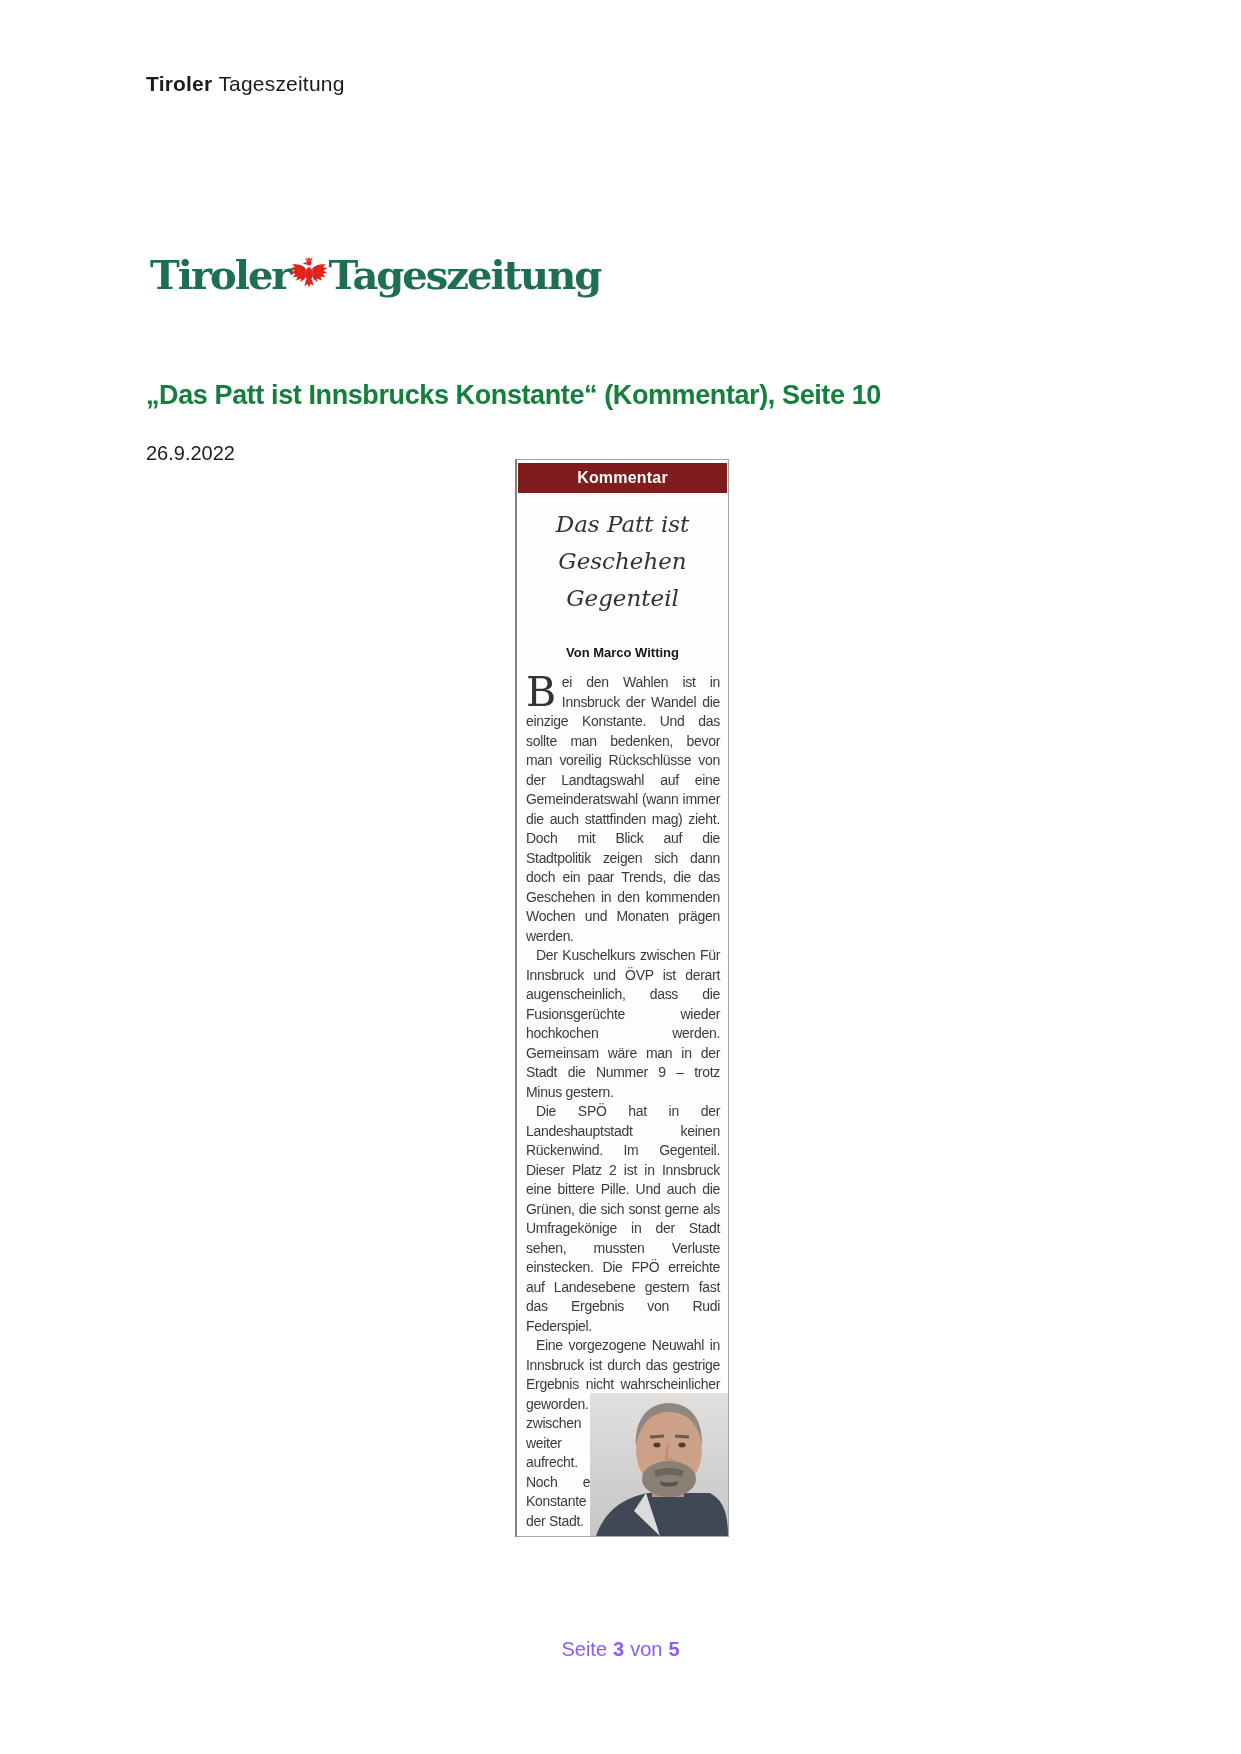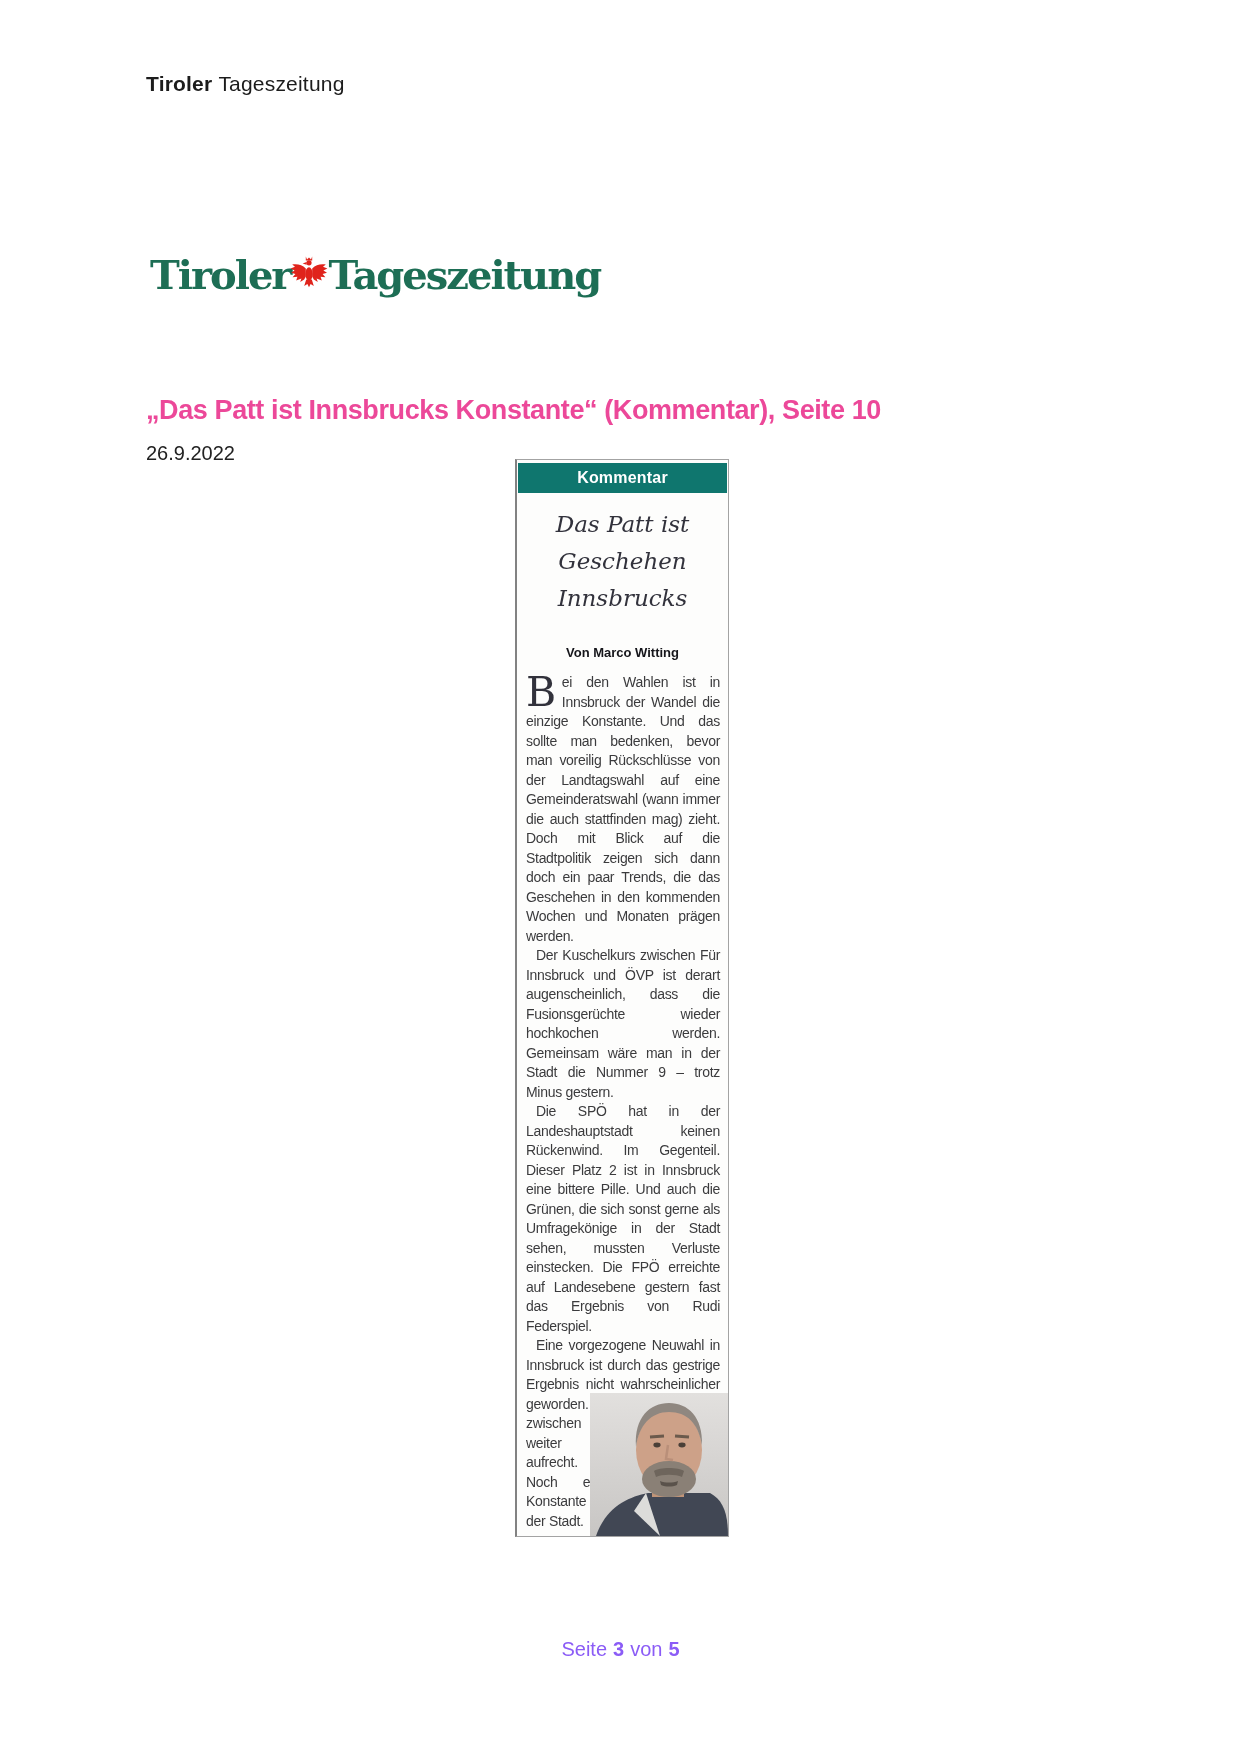--- a/index.html
+++ b/index.html
@@ -8,26 +8,26 @@
     font-family:"Liberation Sans",sans-serif;color:#1c1c1c;overflow:hidden;
   }
   
   .press-header{position:absolute;left:146px;top:72px;font-size:21px;letter-spacing:.2px;display:flex;gap:6px;}
   .press-header .bold{font-weight:bold;}
   
   .logo{position:absolute;left:150px;top:254px;display:flex;align-items:center;}
   .logo-word{font-family:"DejaVu Serif",serif;font-weight:bold;font-size:40px;line-height:1;color:#1d6e55;letter-spacing:-2px;}
   .eagle{width:40px;height:40px;margin:0 -1px 2px -1px;flex:0 0 auto;}
   
-  .headline{position:absolute;left:146px;top:395px;font-size:27px;font-weight:bold;letter-spacing:-.4px;color:#ec4899;}
+  .headline{position:absolute;left:146px;top:380px;font-size:27px;font-weight:bold;letter-spacing:-.4px;color:#15803d;}
   .art-date{position:absolute;left:146px;top:442px;font-size:20px;color:#222;}
   
   .clipping{position:absolute;left:515px;top:459px;width:211px;height:1076px;background:#fdfdfc;
     border:1px solid #a3a3a3;border-left:2px solid #828282;overflow:hidden;}
-  .kicker{margin:3px 1px 0 1px;height:30px;background:#0f766e;color:#ffffff;font-weight:bold;font-size:16px;
+  .kicker{margin:3px 1px 0 1px;height:30px;background:#7f1d1d;color:#ffffff;font-weight:bold;font-size:16px;
     display:flex;align-items:center;justify-content:center;letter-spacing:.2px;}
   .c-title{margin-top:13px;text-align:center;font-family:"DejaVu Serif",serif;font-style:italic;
     font-size:23px;line-height:37px;color:#32323c;}
   .byline{margin-top:28px;text-align:center;font-weight:bold;font-size:13px;color:#15151a;}
   .c-body{margin:13px 8px 0 9px;text-align:justify;font-size:14px;line-height:19.5px;letter-spacing:-.3px;color:#3b3b3d;}
   .para{margin:0;}
   .para.indent{text-indent:10px;}
   .dropcap{float:left;font-family:"DejaVu Serif",serif;font-size:41px;line-height:33px;padding:3px 6px 0 0;color:#32323c;}
   .ph-spacer{float:right;width:0;height:98px;}
   .ph-block{float:right;clear:right;width:112px;height:160px;}
@@ -63,21 +63,21 @@
 
 <div class="headline">„Das Patt ist Innsbrucks Konstante“ (Kommentar), Seite 10</div>
 <div class="art-date">26.9.2022</div>
 
 <div class="clipping">
   <div class="kicker">Kommentar</div>
 
   <div class="c-title">
     <div>Das Patt ist</div>
     <div>Geschehen</div>
-    <div>Innsbrucks</div>
+    <div>Gegenteil</div>
   </div>
 
   <div class="byline">Von Marco Witting</div>
 
   <div class="c-body">
     <p class="para"><span class="dropcap">B</span><span>ei den Wahlen ist in Innsbruck der Wandel die einzige Konstante. Und das sollte man bedenken, bevor man voreilig Rückschlüsse von der Landtagswahl auf eine Gemeinderatswahl (wann immer die auch stattfinden mag) zieht. Doch mit Blick auf die Stadtpolitik zeigen sich dann doch ein paar Trends, die das Geschehen in den kommenden Wochen und Monaten prägen werden.</span></p>
     <p class="para indent"><span>Der Kuschelkurs zwischen Für Innsbruck und ÖVP ist derart augenscheinlich, dass die Fusionsgerüchte wieder hochkochen werden. Gemeinsam wäre man in der Stadt die Nummer 9 – trotz Minus gestern.</span></p>
     <p class="para indent"><span>Die SPÖ hat in der Landeshauptstadt keinen Rückenwind. Im Gegenteil. Dieser Platz 2 ist in Innsbruck eine bittere Pille. Und auch die Grünen, die sich sonst gerne als Umfragekönige in der Stadt sehen, mussten Verluste einstecken. Die FPÖ erreichte auf Landesebene gestern fast das Ergebnis von Rudi Federspiel.</span></p>
     <p class="para indent"><span class="ph-spacer"></span><span class="ph-block"></span><span>Eine vorgezogene Neuwahl in Innsbruck ist durch das gestrige Ergebnis nicht wahrscheinlicher geworden. Die Pattstellung zwischen links und rechts ist weiter aufrecht. Noch eine Konstante der Stadt.</span></p>
   </div>

